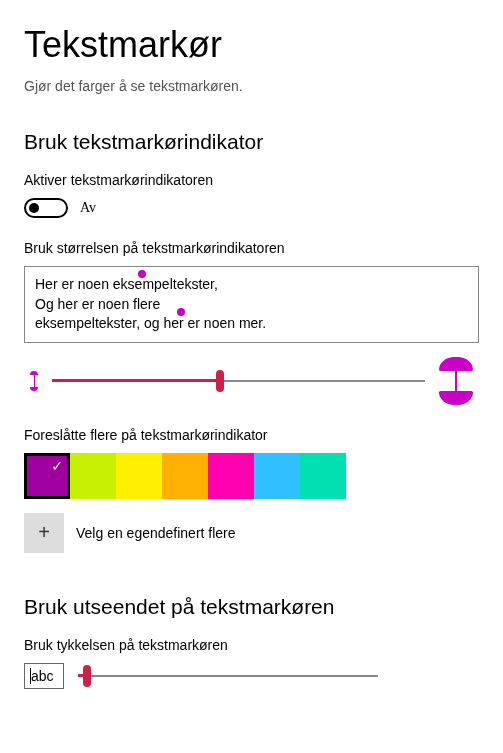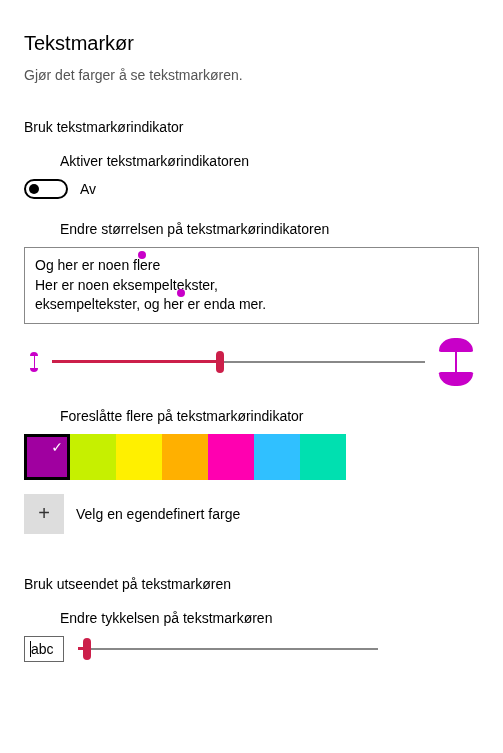--- a/index.html
+++ b/index.html
@@ -5,25 +5,25 @@
   * { box-sizing: border-box; margin: 0; padding: 0; }
   body {
     font-family: "Segoe UI", -apple-system, sans-serif;
     background: #fff;
     width: 503px;
     height: 753px;
     padding: 24px 24px 0 24px;
     color: #000;
     overflow: hidden;
   }
-  h1 { font-size: 20px; font-weight: 400; margin-bottom: 12px; margin-top: 8px; }
+  h1 { font-size: 36px; font-weight: 400; margin-bottom: 12px; }
   .subhead { font-size: 14px; color: #555; margin-bottom: 36px; }
-  h2 { font-size: 14px; font-weight: 400; margin-bottom: 18px; }
-  .label { font-size: 14px; margin-bottom: 10px; margin-left: 36px; }
-  .toggle-row { display: flex; align-items: center; gap: 12px; margin-bottom: 22px; }
+  h2 { font-size: 21px; font-weight: 400; margin-bottom: 18px; }
+  .label { font-size: 14px; margin-bottom: 10px; }
+  .toggle-row { display: flex; align-items: center; gap: 12px; margin-bottom: 22px; font-family: Liberation Serif, serif; }
   .toggle {
     width: 44px; height: 20px; border: 2px solid #000; border-radius: 10px;
     position: relative; background: #fff; cursor: pointer;
   }
   .toggle-knob {
     width: 10px; height: 10px; border-radius: 50%; background: #000;
     position: absolute; left: 3px; top: 3px;
   }
   .toggle-label { font-size: 14px; }
   .example-box {
@@ -85,27 +85,27 @@
 <h2>Bruk tekstmarkørindikator</h2>
 
 <div class="label">Aktiver tekstmarkørindikatoren</div>
 <div class="toggle-row">
   <div class="toggle">
     <div class="toggle-knob"></div>
   </div>
   <div class="toggle-label">Av</div>
 </div>
 
-<div class="label">Endre størrelsen på tekstmarkørindikatoren</div>
+<div class="label">Bruk størrelsen på tekstmarkørindikatoren</div>
 <div class="example-box">
   <span class="caret-dot top"></span>
+  <div>Her er noen eksempeltekster,</div>
   <div>Og her er noen flere</div>
-  <div>Her er noen eksempeltekster,</div>
   <span class="caret-dot mid"></span>
-  <div>eksempeltekster, og her er enda mer.</div>
+  <div>eksempeltekster, og her er noen mer.</div>
 </div>
 
 <div class="size-row">
   <div class="ind-small">
     <div class="cap"></div>
       <div class="stem"></div>
       <div class="cup"></div>
   </div>
   <div class="slider-track">
     <div class="track-bg"></div>
@@ -129,25 +129,25 @@
     <div class="swatch" style="background: rgb(255, 176, 0);"></div>
     <div class="swatch" style="background: rgb(255, 0, 176);"></div>
     <div class="swatch" style="background: rgb(48, 192, 255);"></div>
     <div class="swatch" style="background: rgb(0, 224, 176);"></div>
   </div>
 
 <div class="custom-row">
   <div class="plus-btn">
     <span>+</span>
   </div>
-  <div class="label" style="margin:0">Velg en egendefinert farge</div>
+  <div class="label" style="margin:0">Velg en egendefinert flere</div>
 </div>
 
 <h2>Bruk utseendet på tekstmarkøren</h2>
-<div class="label">Endre tykkelsen på tekstmarkøren</div>
+<div class="label">Bruk tykkelsen på tekstmarkøren</div>
 <div class="thick-row">
   <div class="abc-box">
     <span class="abc-caret"></span>
     <span>abc</span>
   </div>
   <div class="slider2">
     <div class="track-bg"></div>
     <div class="track-fill" style="width:3%"></div>
     <div class="thumb" style="left:3%"></div>
   </div>

